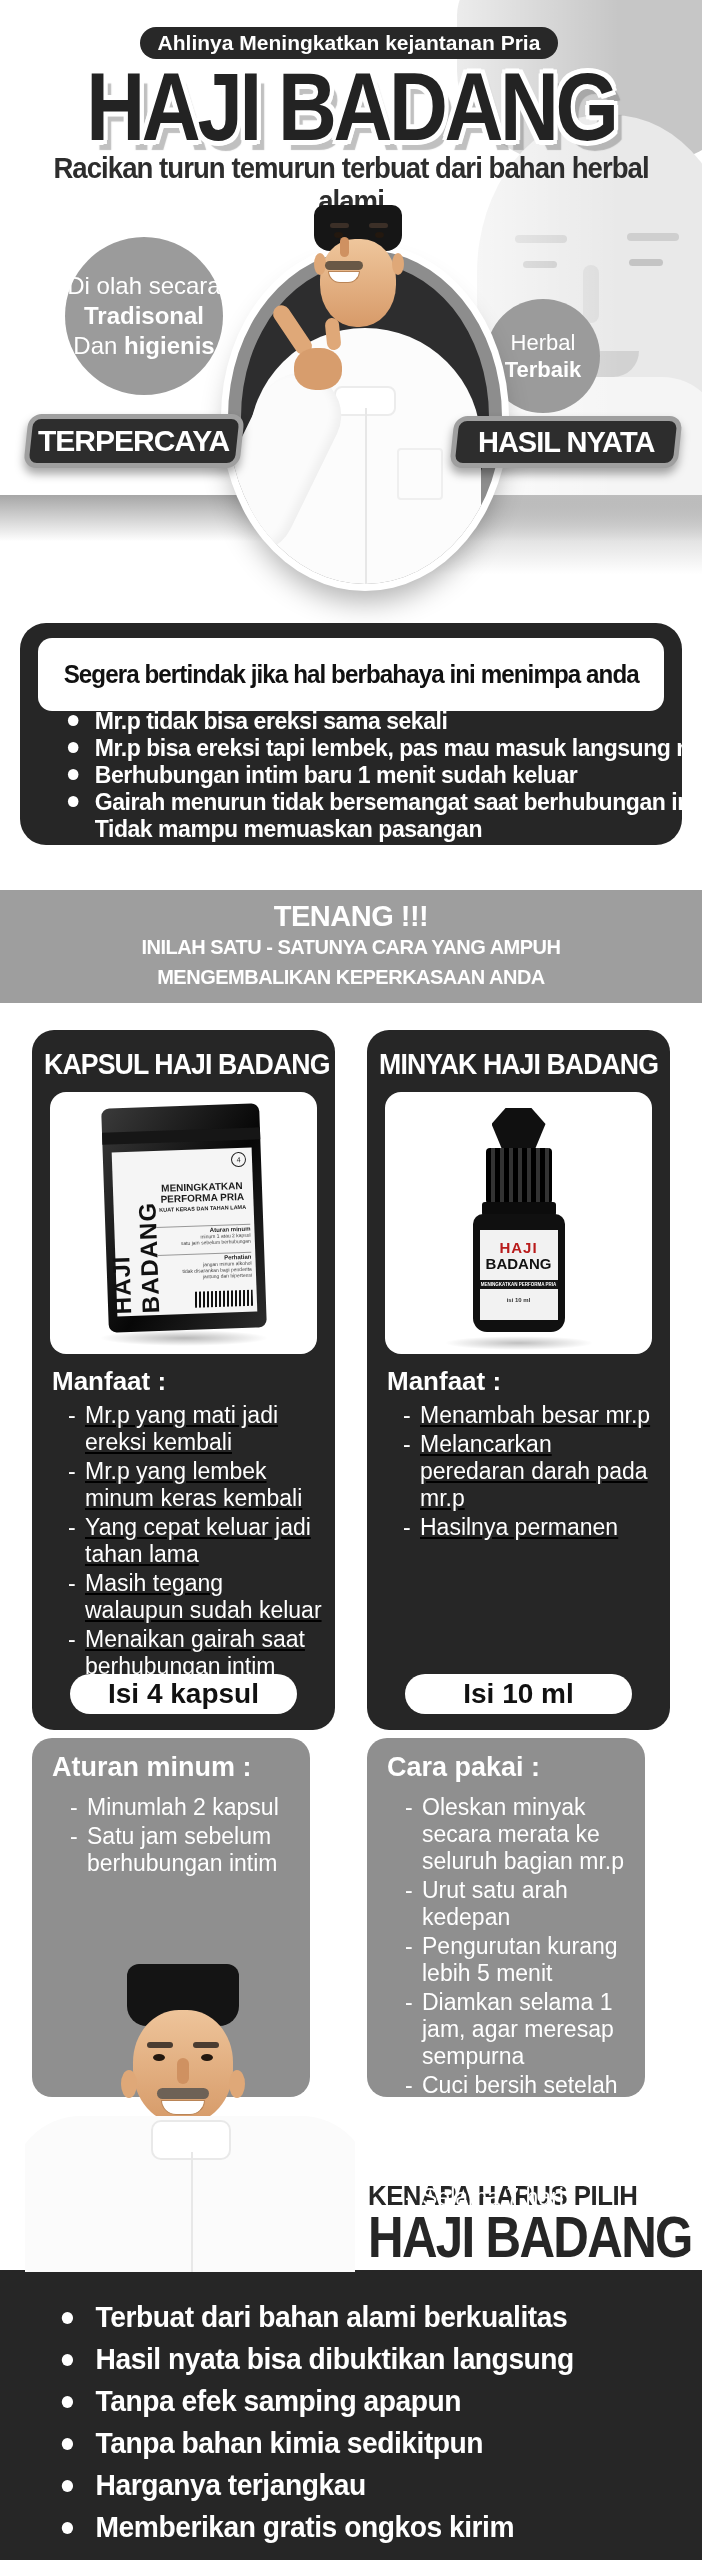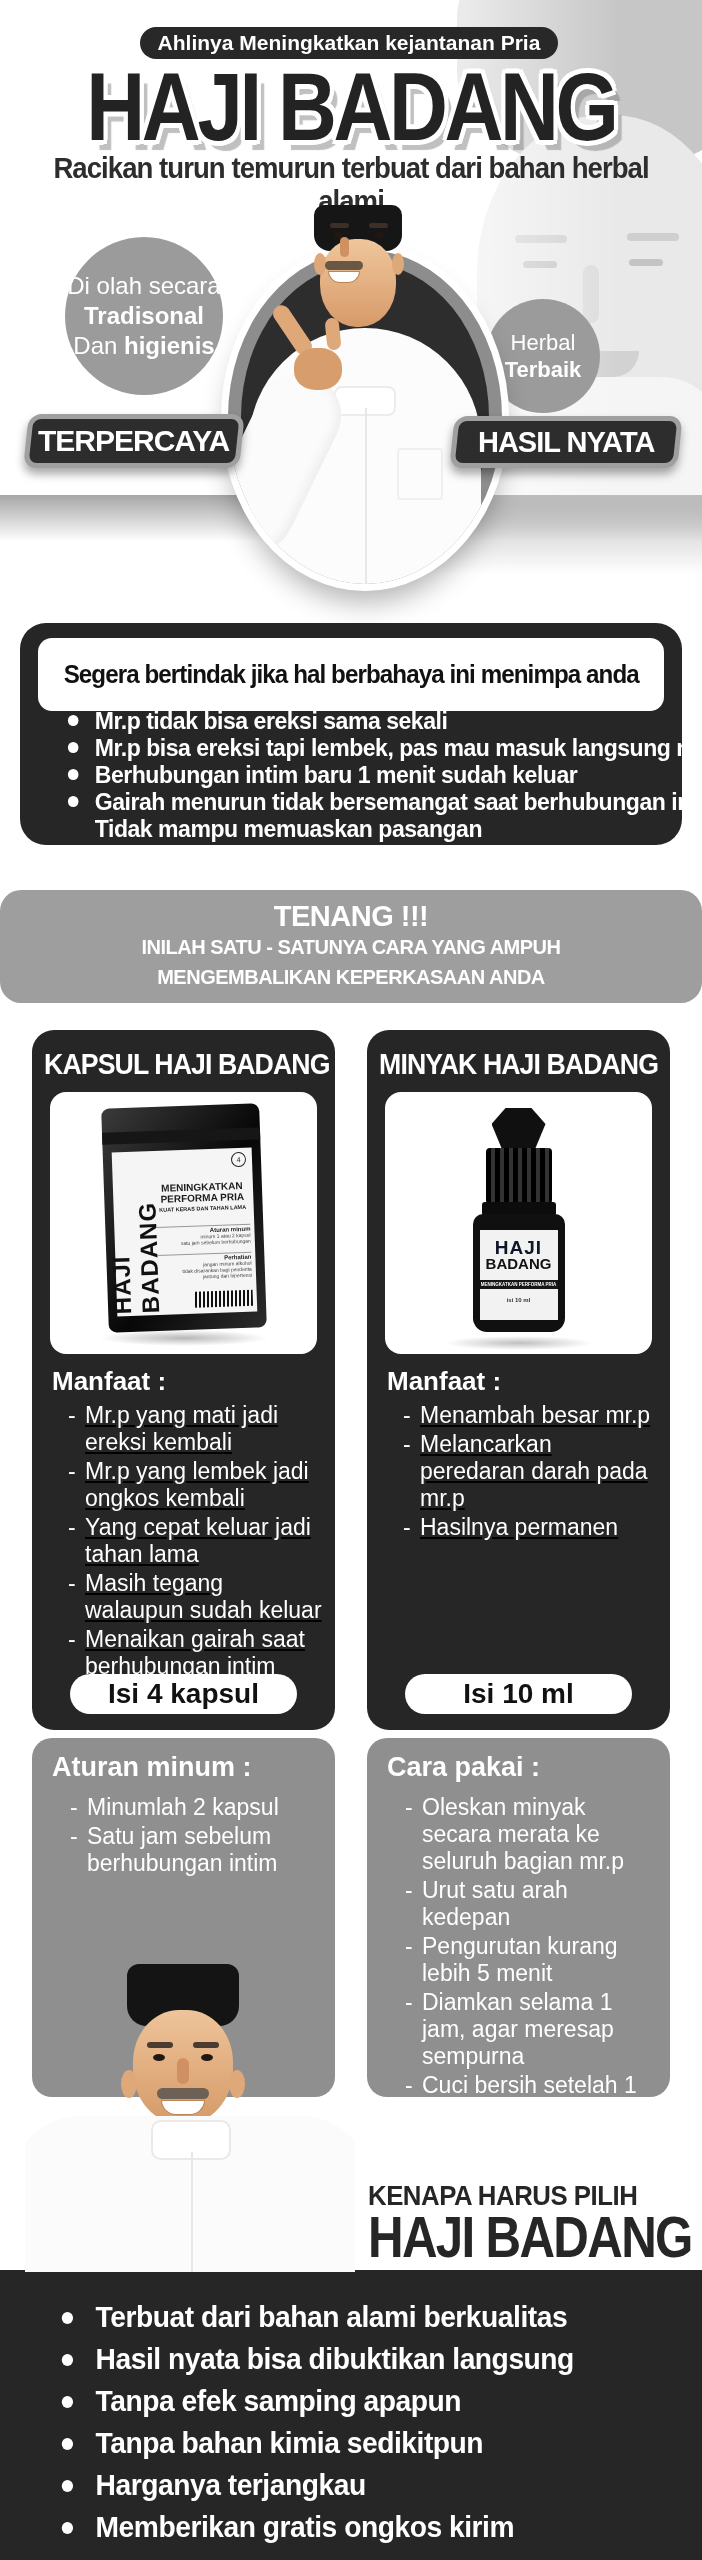--- a/index.html
+++ b/index.html
@@ -81,21 +81,21 @@
   .warning-head{position:absolute;left:18px;right:18px;top:15px;height:73px;background:#fff;border-radius:14px;
                 display:flex;align-items:center;justify-content:center;}
   .warning-head>span{font-size:26px;font-weight:bold;color:#111;transform:scaleX(.93);letter-spacing:-1px;white-space:nowrap;}
   .warning-list{position:absolute;left:46px;top:84px;right:16px;margin:0;padding:0;list-style:none;}
   .warning-list li{position:relative;padding-left:30px;color:#fff;font-weight:bold;font-size:24px;line-height:27px;
                    letter-spacing:-0.5px;transform:scaleX(.96);transform-origin:left;white-space:nowrap;}
   .warning-list li.bullet::before{content:"";position:absolute;left:2px;top:8px;width:11px;height:11px;border-radius:50%;background:#fff;}
 
   
   .tenang{left:0;top:890px;width:702px;height:113px;background:#9e9e9e;color:#fff;text-align:center;
-          font-weight:bold;box-sizing:border-box;padding-top:10px;border-radius:21px;}
+          font-weight:bold;box-sizing:border-box;padding-top:10px;}
   .tenang .t1{font-size:29px;line-height:32px;letter-spacing:-0.5px;}
   .tenang .t2{font-size:20px;line-height:30px;letter-spacing:-0.5px;}
 
   
   .card{width:303px;height:700px;background:#262626;border-radius:22px;z-index:4;box-sizing:border-box;}
   .card-l{left:32px;top:1030px;}
   .card-r{left:367px;top:1030px;}
   .card-title{position:absolute;left:0;right:0;top:18px;text-align:center;color:#fff;font-size:29px;font-weight:bold;
               transform:scaleX(.92);letter-spacing:-1px;white-space:nowrap;}
   .imgbox{position:absolute;left:18px;right:18px;top:62px;height:262px;background:#fff;border-radius:16px;overflow:hidden;}
@@ -127,29 +127,29 @@
 
   
   .bottle{position:absolute;left:50%;top:16px;transform:translateX(-50%);width:100px;height:230px;}
   .cap-top{position:absolute;left:23px;top:0;width:54px;height:42px;background:#101010;
            clip-path:polygon(20% 100%,0 38%,26% 0,74% 0,100% 38%,80% 100%);}
   .cap-rib{position:absolute;left:17px;top:40px;width:66px;height:56px;border-radius:4px;
            background:repeating-linear-gradient(90deg,#000 0 5px,#333 5px 9px);}
   .cap-base{position:absolute;left:13px;top:94px;width:74px;height:14px;background:#0c0c0c;border-radius:3px;}
   .bottle-body{position:absolute;left:4px;top:106px;width:92px;height:118px;background:#101010;border-radius:10px 10px 14px 14px;}
   .bottle-label{position:absolute;left:7px;top:16px;width:78px;height:90px;background:#f2f2f2;text-align:center;}
-  .bl1{font-size:19px;font-weight:bold;color:#0f172a;letter-spacing:1px;margin-top:10px;line-height:16px;}
+  .bl1{font-size:15px;font-weight:bold;color:#b91c1c;letter-spacing:1px;margin-top:10px;line-height:16px;}
   .bl2{font-size:15px;font-weight:bold;color:#111;letter-spacing:0;line-height:16px;}
   .bstrip{margin-top:8px;background:#161616;color:#fff;font-size:4.5px;line-height:9px;font-weight:bold;}
   .bsize{font-size:6px;color:#333;margin-top:8px;font-weight:bold;}
   .bottle-shadow{position:absolute;left:50%;bottom:4px;transform:translateX(-50%);width:150px;height:14px;
                 background:radial-gradient(ellipse,rgba(0,0,0,.25),rgba(0,0,0,0) 70%);}
 
   
-  .usage{width:303px;height:359px;background:#8f8f8f;border-radius:20px;z-index:1;box-sizing:border-box;color:#fff;}
+  .usage{width:278px;height:359px;background:#8f8f8f;border-radius:20px;z-index:1;box-sizing:border-box;color:#fff;}
   .usage-l{left:32px;top:1738px;}
   .usage-r{left:367px;top:1738px;}
   .usage-title{position:absolute;left:20px;top:14px;font-size:27px;font-weight:bold;}
   .usage-list{position:absolute;left:38px;right:10px;top:56px;margin:0;padding:0;list-style:none;}
   .usage-list li{position:relative;padding-left:17px;font-size:23px;line-height:27px;margin-bottom:2px;}
   .usage-list li::before{content:"-";position:absolute;left:0;top:0;}
 
   
   .footer-photo{left:25px;top:1958px;width:330px;height:314px;z-index:3;overflow:hidden;}
   .fp-peci{position:absolute;left:102px;top:6px;width:112px;height:62px;background:#141414;border-radius:12px 12px 20px 20px;}
@@ -291,21 +291,21 @@
             <div class="pnote-s" style="text-align:right;">tidak disarankan bagi penderita</div>
             <div class="pnote-s" style="text-align:right;">jantung dan hipertensi</div>
           </div>
           <div class="pbarcode"></div>
         </div>
       </div>
     </div>
     <div class="benefits-title">Manfaat :</div>
     <ul class="benefits">
       <li>Mr.p yang mati jadi ereksi kembali</li>
-      <li>Mr.p yang lembek jadi ongkos kembali</li>
+      <li>Mr.p yang lembek minum keras kembali</li>
       <li>Yang cepat keluar jadi tahan lama</li>
       <li>Masih tegang walaupun sudah keluar</li>
       <li>Menaikan gairah saat berhubungan intim</li>
     </ul>
     <div class="size-pill">
       <span>Isi 4 kapsul</span>
     </div>
   </div>
 
   <div class="abs card card-r">

